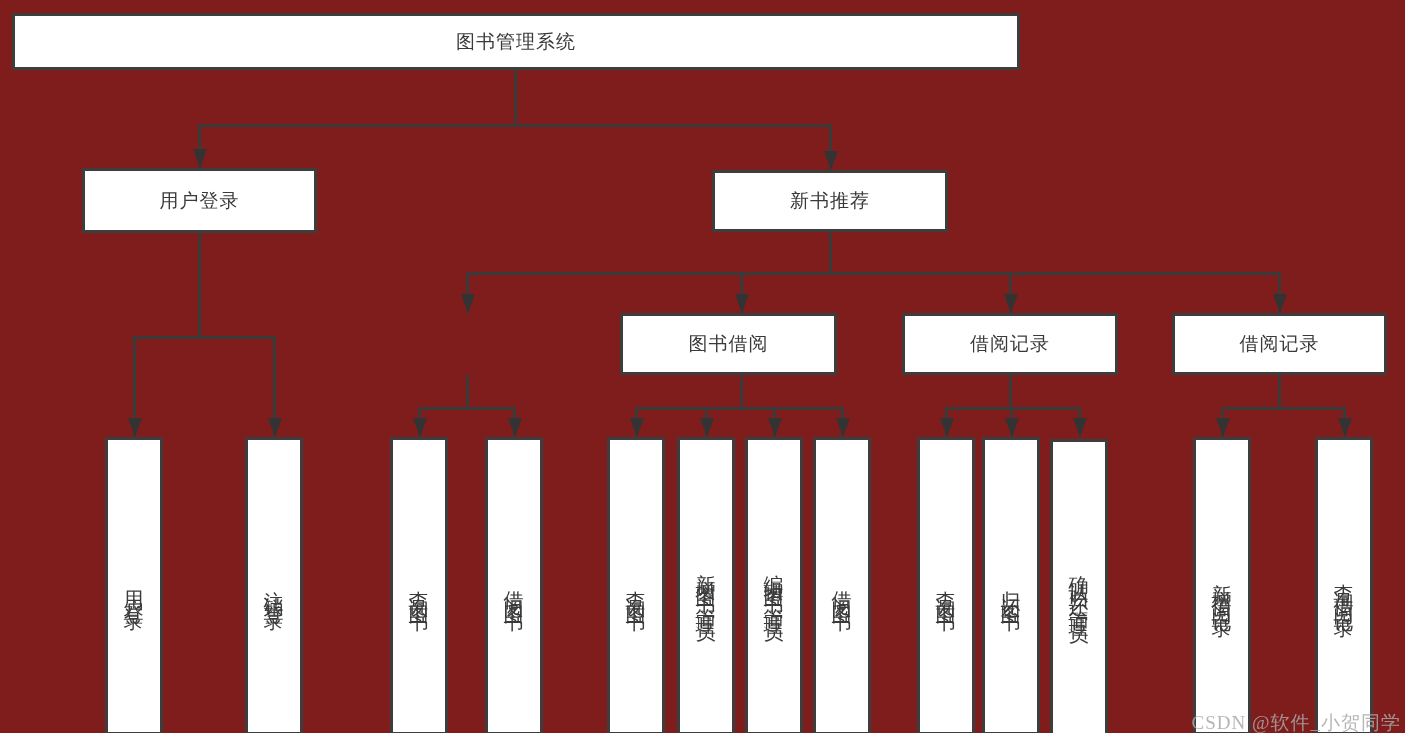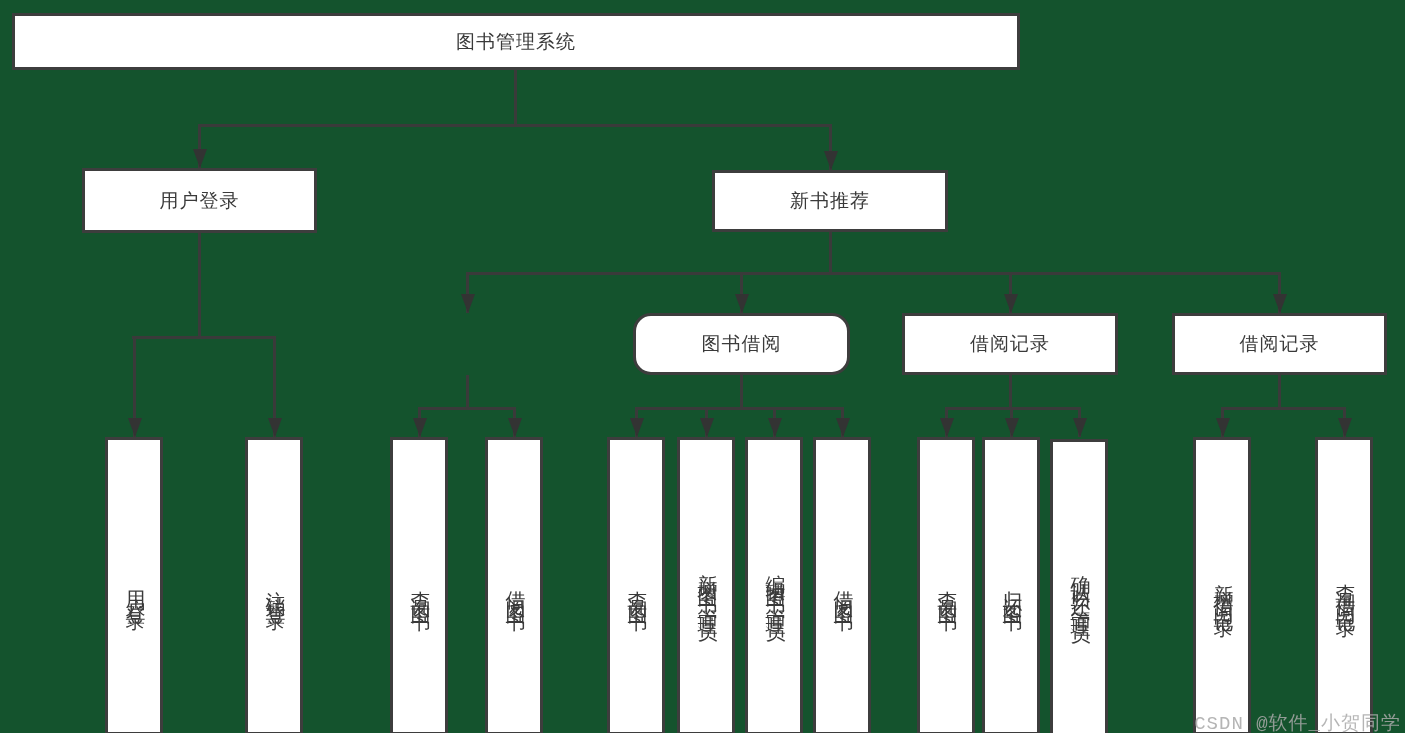--- a/index.html
+++ b/index.html
@@ -1,20 +1,20 @@
 <!DOCTYPE html>
 <html><head>
 <meta charset="utf-8">
 <style>
   html,body{margin:0;padding:0;background:#ffffff;}
   #stage{
     position:relative;
     width:1405px;height:733px;
-    background:#14532d;
-    font-family:Liberation Mono, monospace;
+    background:#7f1d1d;
+    font-family:Liberation Serif, serif;
     overflow:hidden;
   }
   .box{
     position:absolute;
     box-sizing:border-box;
     border:3px solid #3d3d3d;
     background:#ffffff;
     display:flex;
     align-items:center;
     justify-content:center;
@@ -84,21 +84,21 @@
   <div class="drop" style="left:133px;top:336px;height:101px;"></div>
   <div class="drop" style="left:273px;top:336px;height:101px;"></div>
 
   <div class="vline" style="left:829px;top:232px;height:40px;"></div>
   <div class="hline" style="left:466px;top:272px;width:814px;"></div>
   <div class="drop" style="left:466px;top:272px;height:41px;"></div>
   <div class="drop" style="left:740px;top:272px;height:41px;"></div>
   <div class="drop" style="left:1009px;top:272px;height:41px;"></div>
   <div class="drop" style="left:1278px;top:272px;height:41px;"></div>
 
-  <div class="box" style="left:633px;top:313px;width:217px;height:62px;border-radius:18px;">图书借阅</div>
+  <div class="box" style="left:620px;top:313px;width:217px;height:62px;">图书借阅</div>
   <div class="box" style="left:902px;top:313px;width:216px;height:62px;">借阅记录</div>
   <div class="box" style="left:1172px;top:313px;width:215px;height:62px;">借阅记录</div>
 
   <div class="vline" style="left:466px;top:375px;height:32px;"></div>
   <div class="hline" style="left:418px;top:407px;width:98px;"></div>
   <div class="drop" style="left:418px;top:407px;height:30px;"></div>
   <div class="drop" style="left:513px;top:407px;height:30px;"></div>
 
   <div class="vline" style="left:740px;top:375px;height:32px;"></div>
   <div class="hline" style="left:635px;top:407px;width:208px;"></div>

